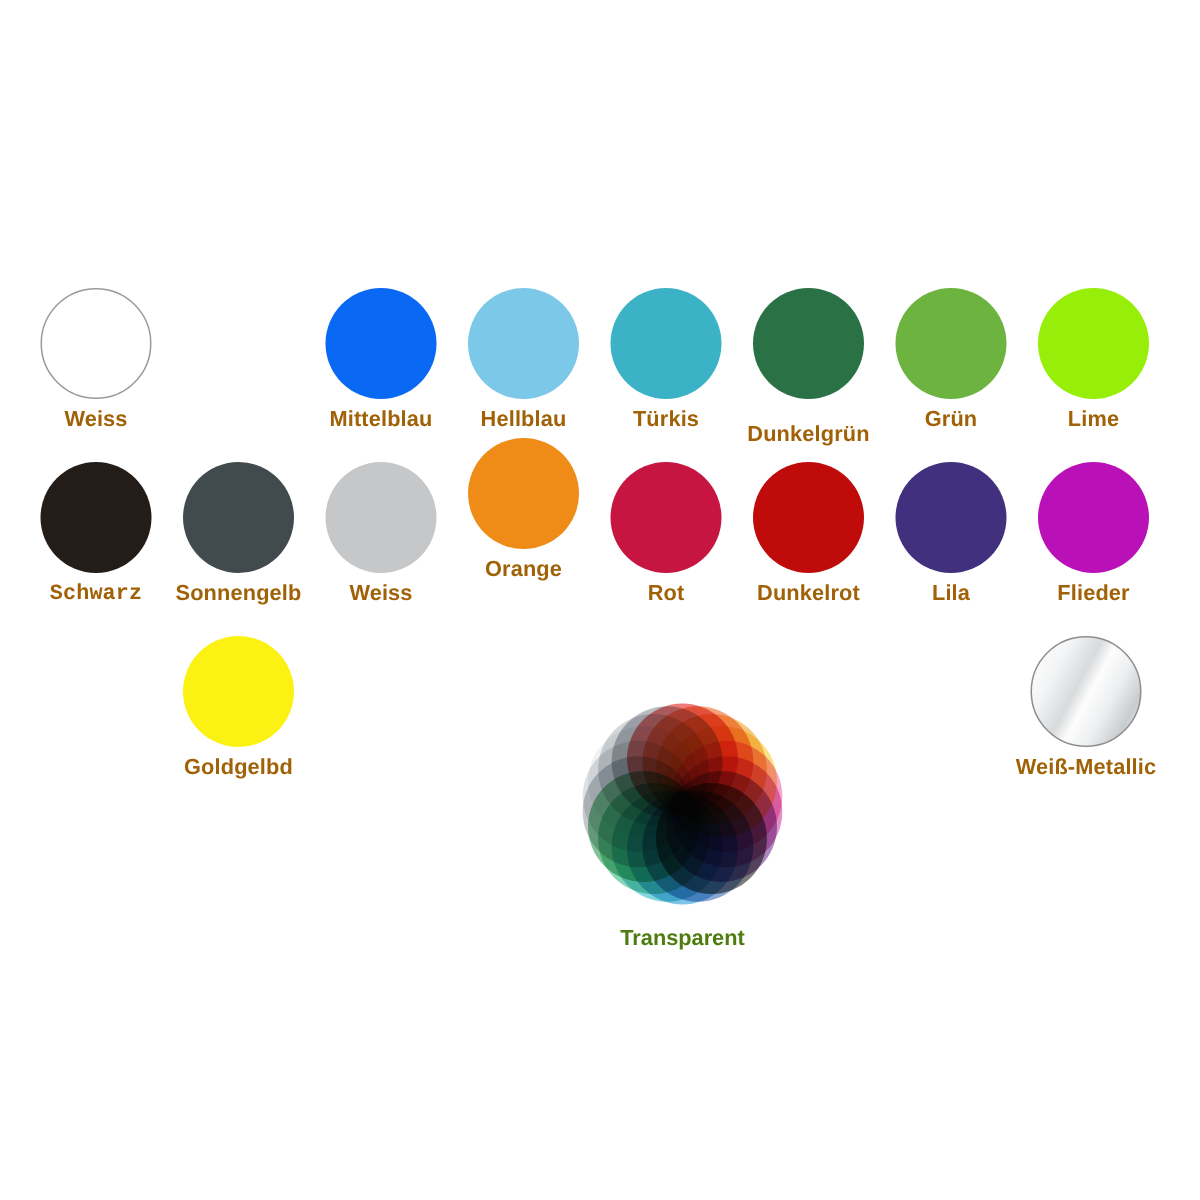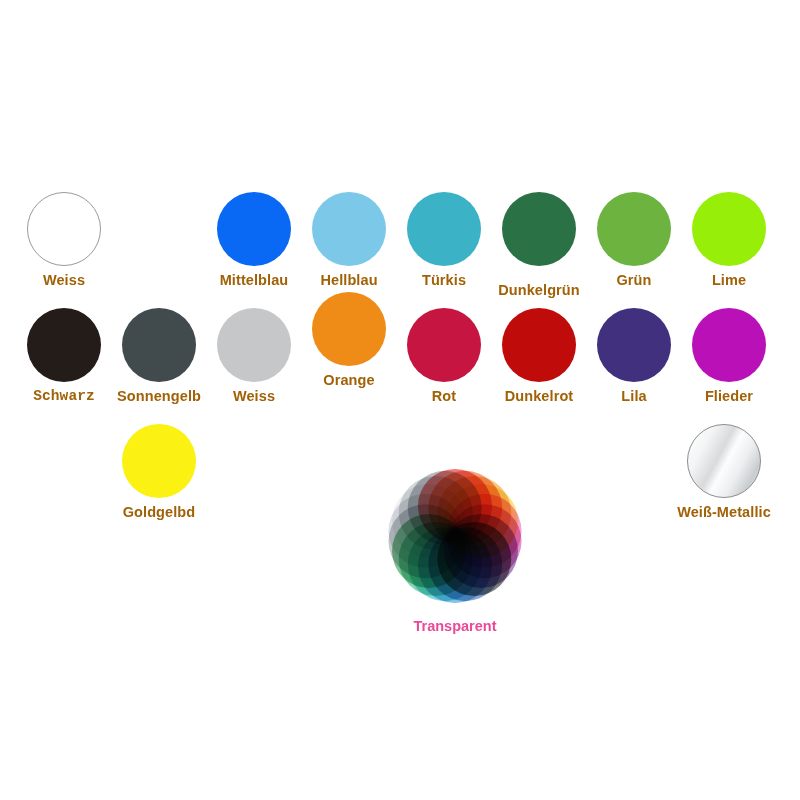--- a/index.html
+++ b/index.html
@@ -92,21 +92,21 @@
     border-radius: 50%;
     background-image:
       repeating-linear-gradient(45deg, rgba(255,255,255,0.55) 0 1px, rgba(255,255,255,0) 1px 3px),
       repeating-linear-gradient(-45deg, rgba(255,255,255,0.55) 0 1px, rgba(255,255,255,0) 1px 3px);
     pointer-events: none;
   }
   .transparent-label {
     margin-top: 12px;
     font-size: 14.5px;
     font-weight: bold;
-    color: #ec4899;
+    color: #4d7c0f;
     white-space: nowrap;
     text-align: center;
   }
 </style>
 </head>
 <body>
 
 <div id="page">
 
   <div class="swatch-cell" style="left:16px;  top:192px;">

